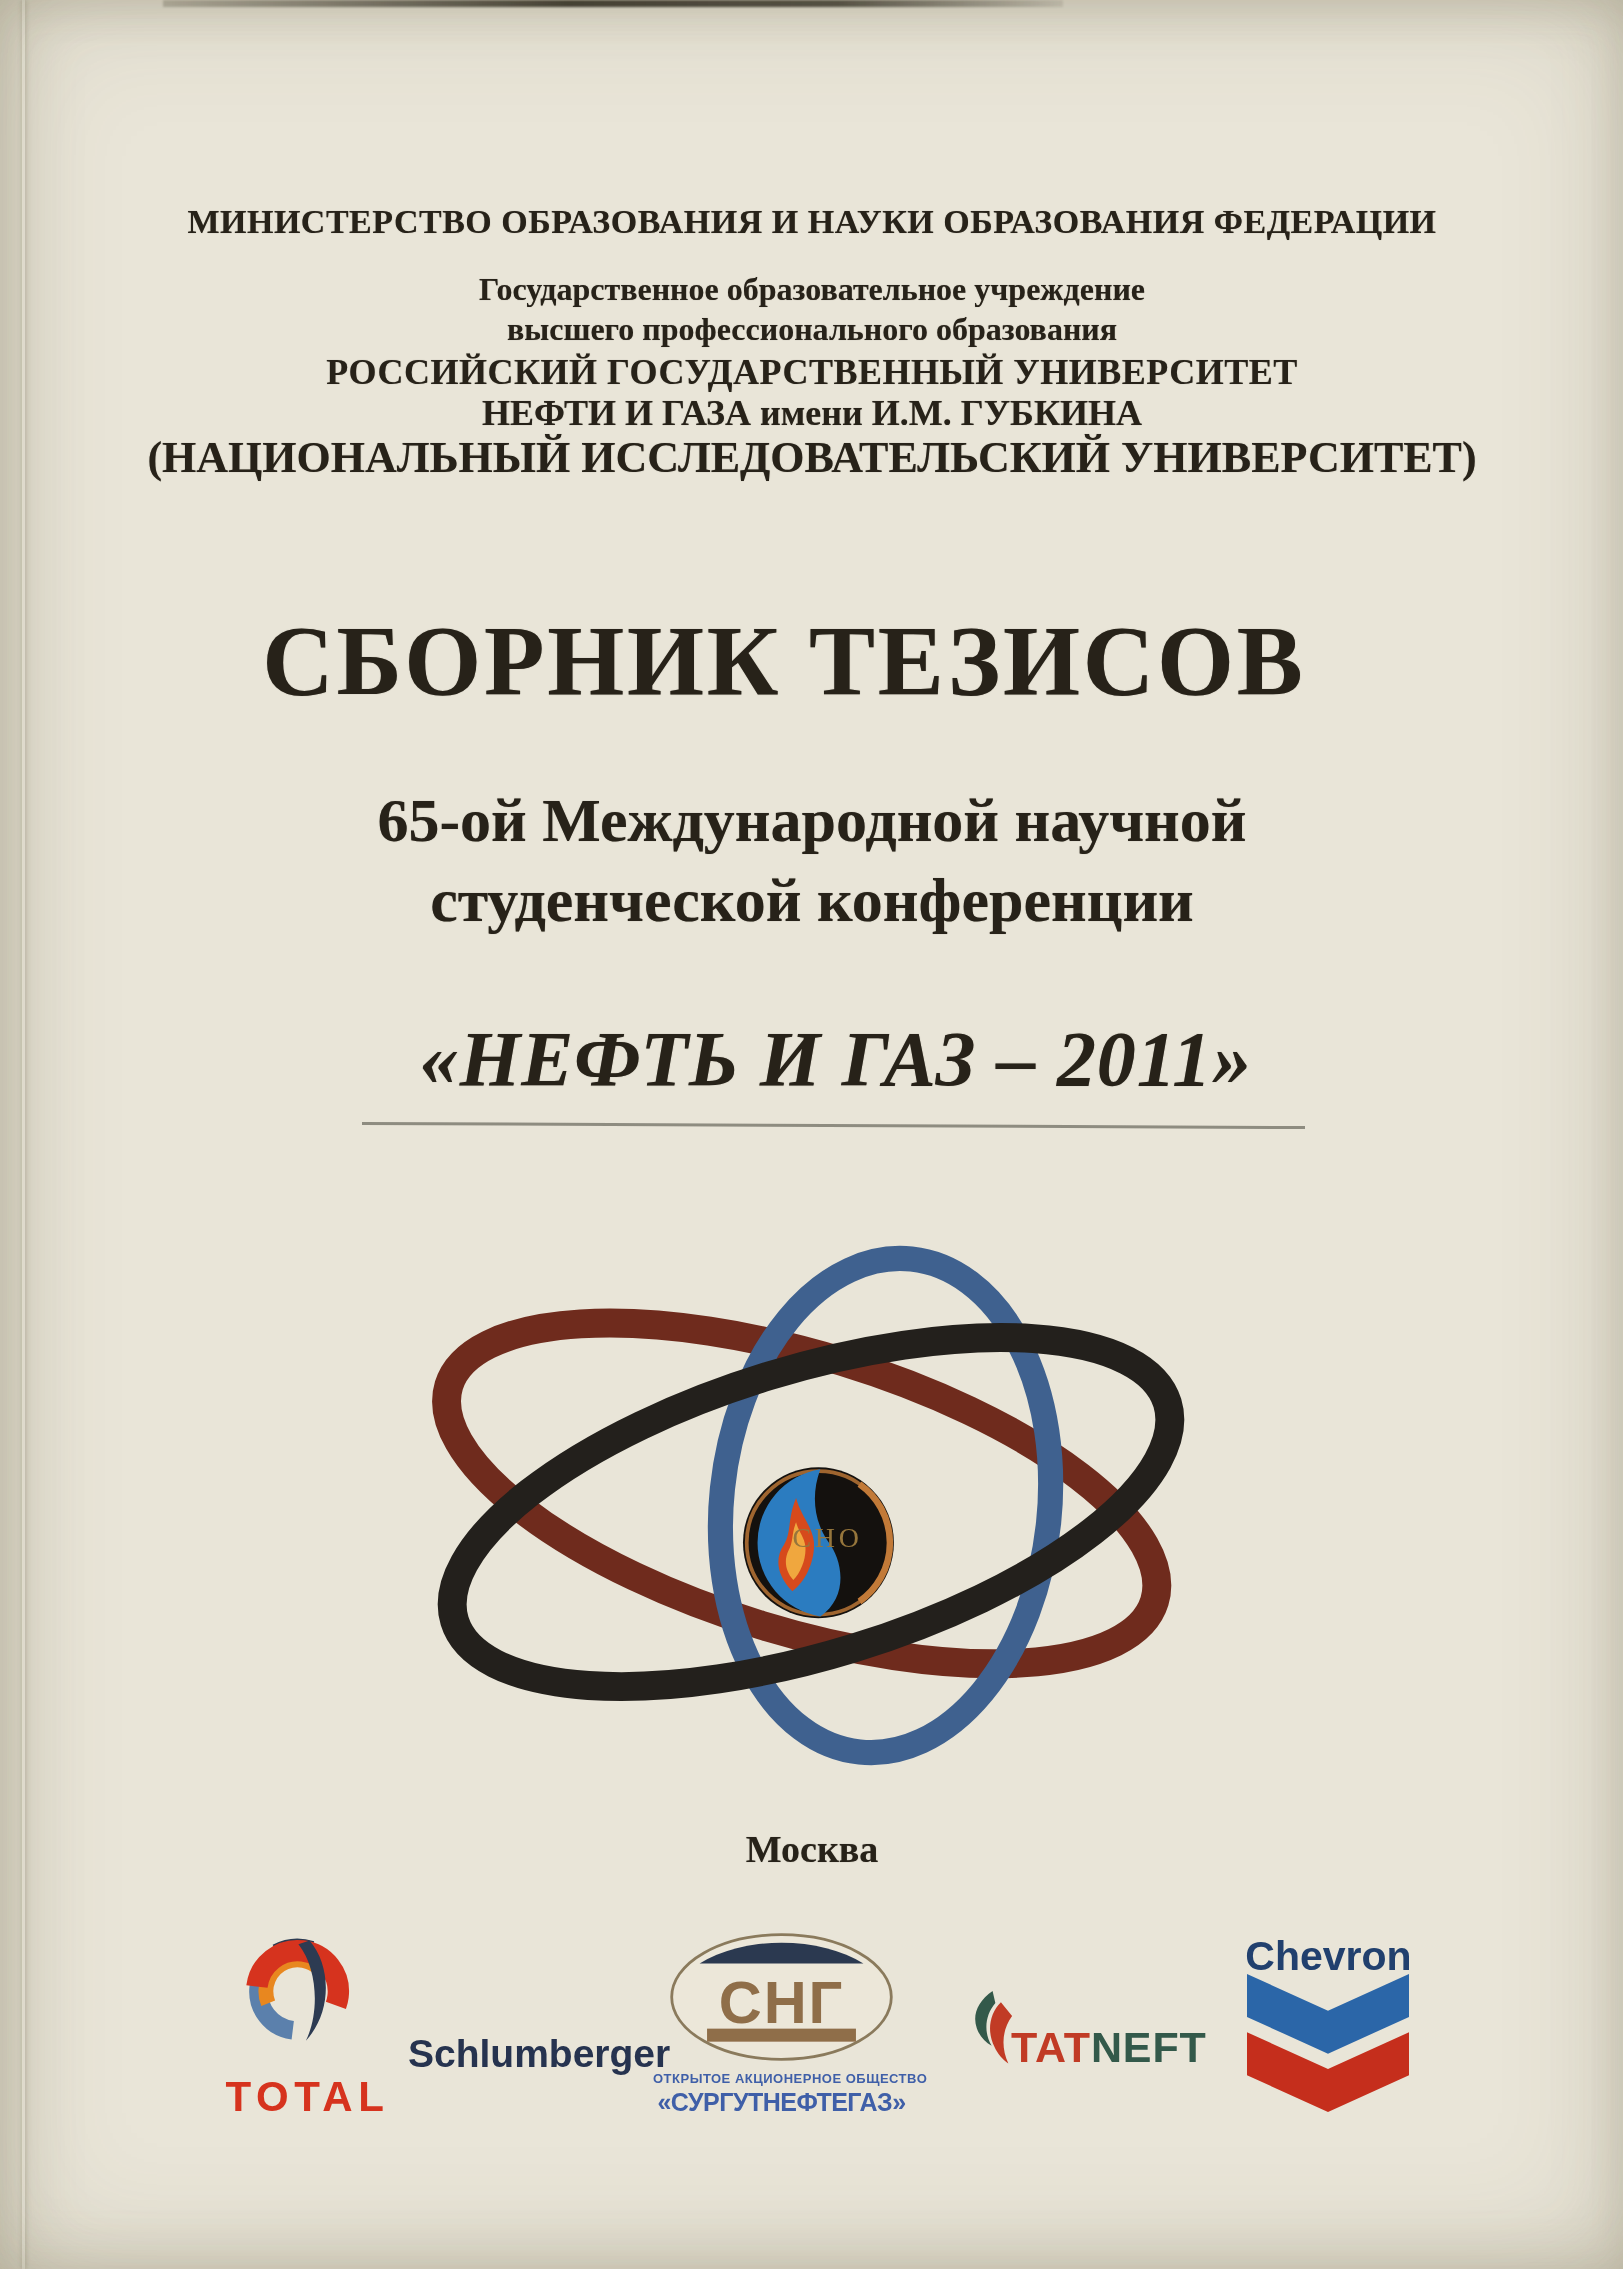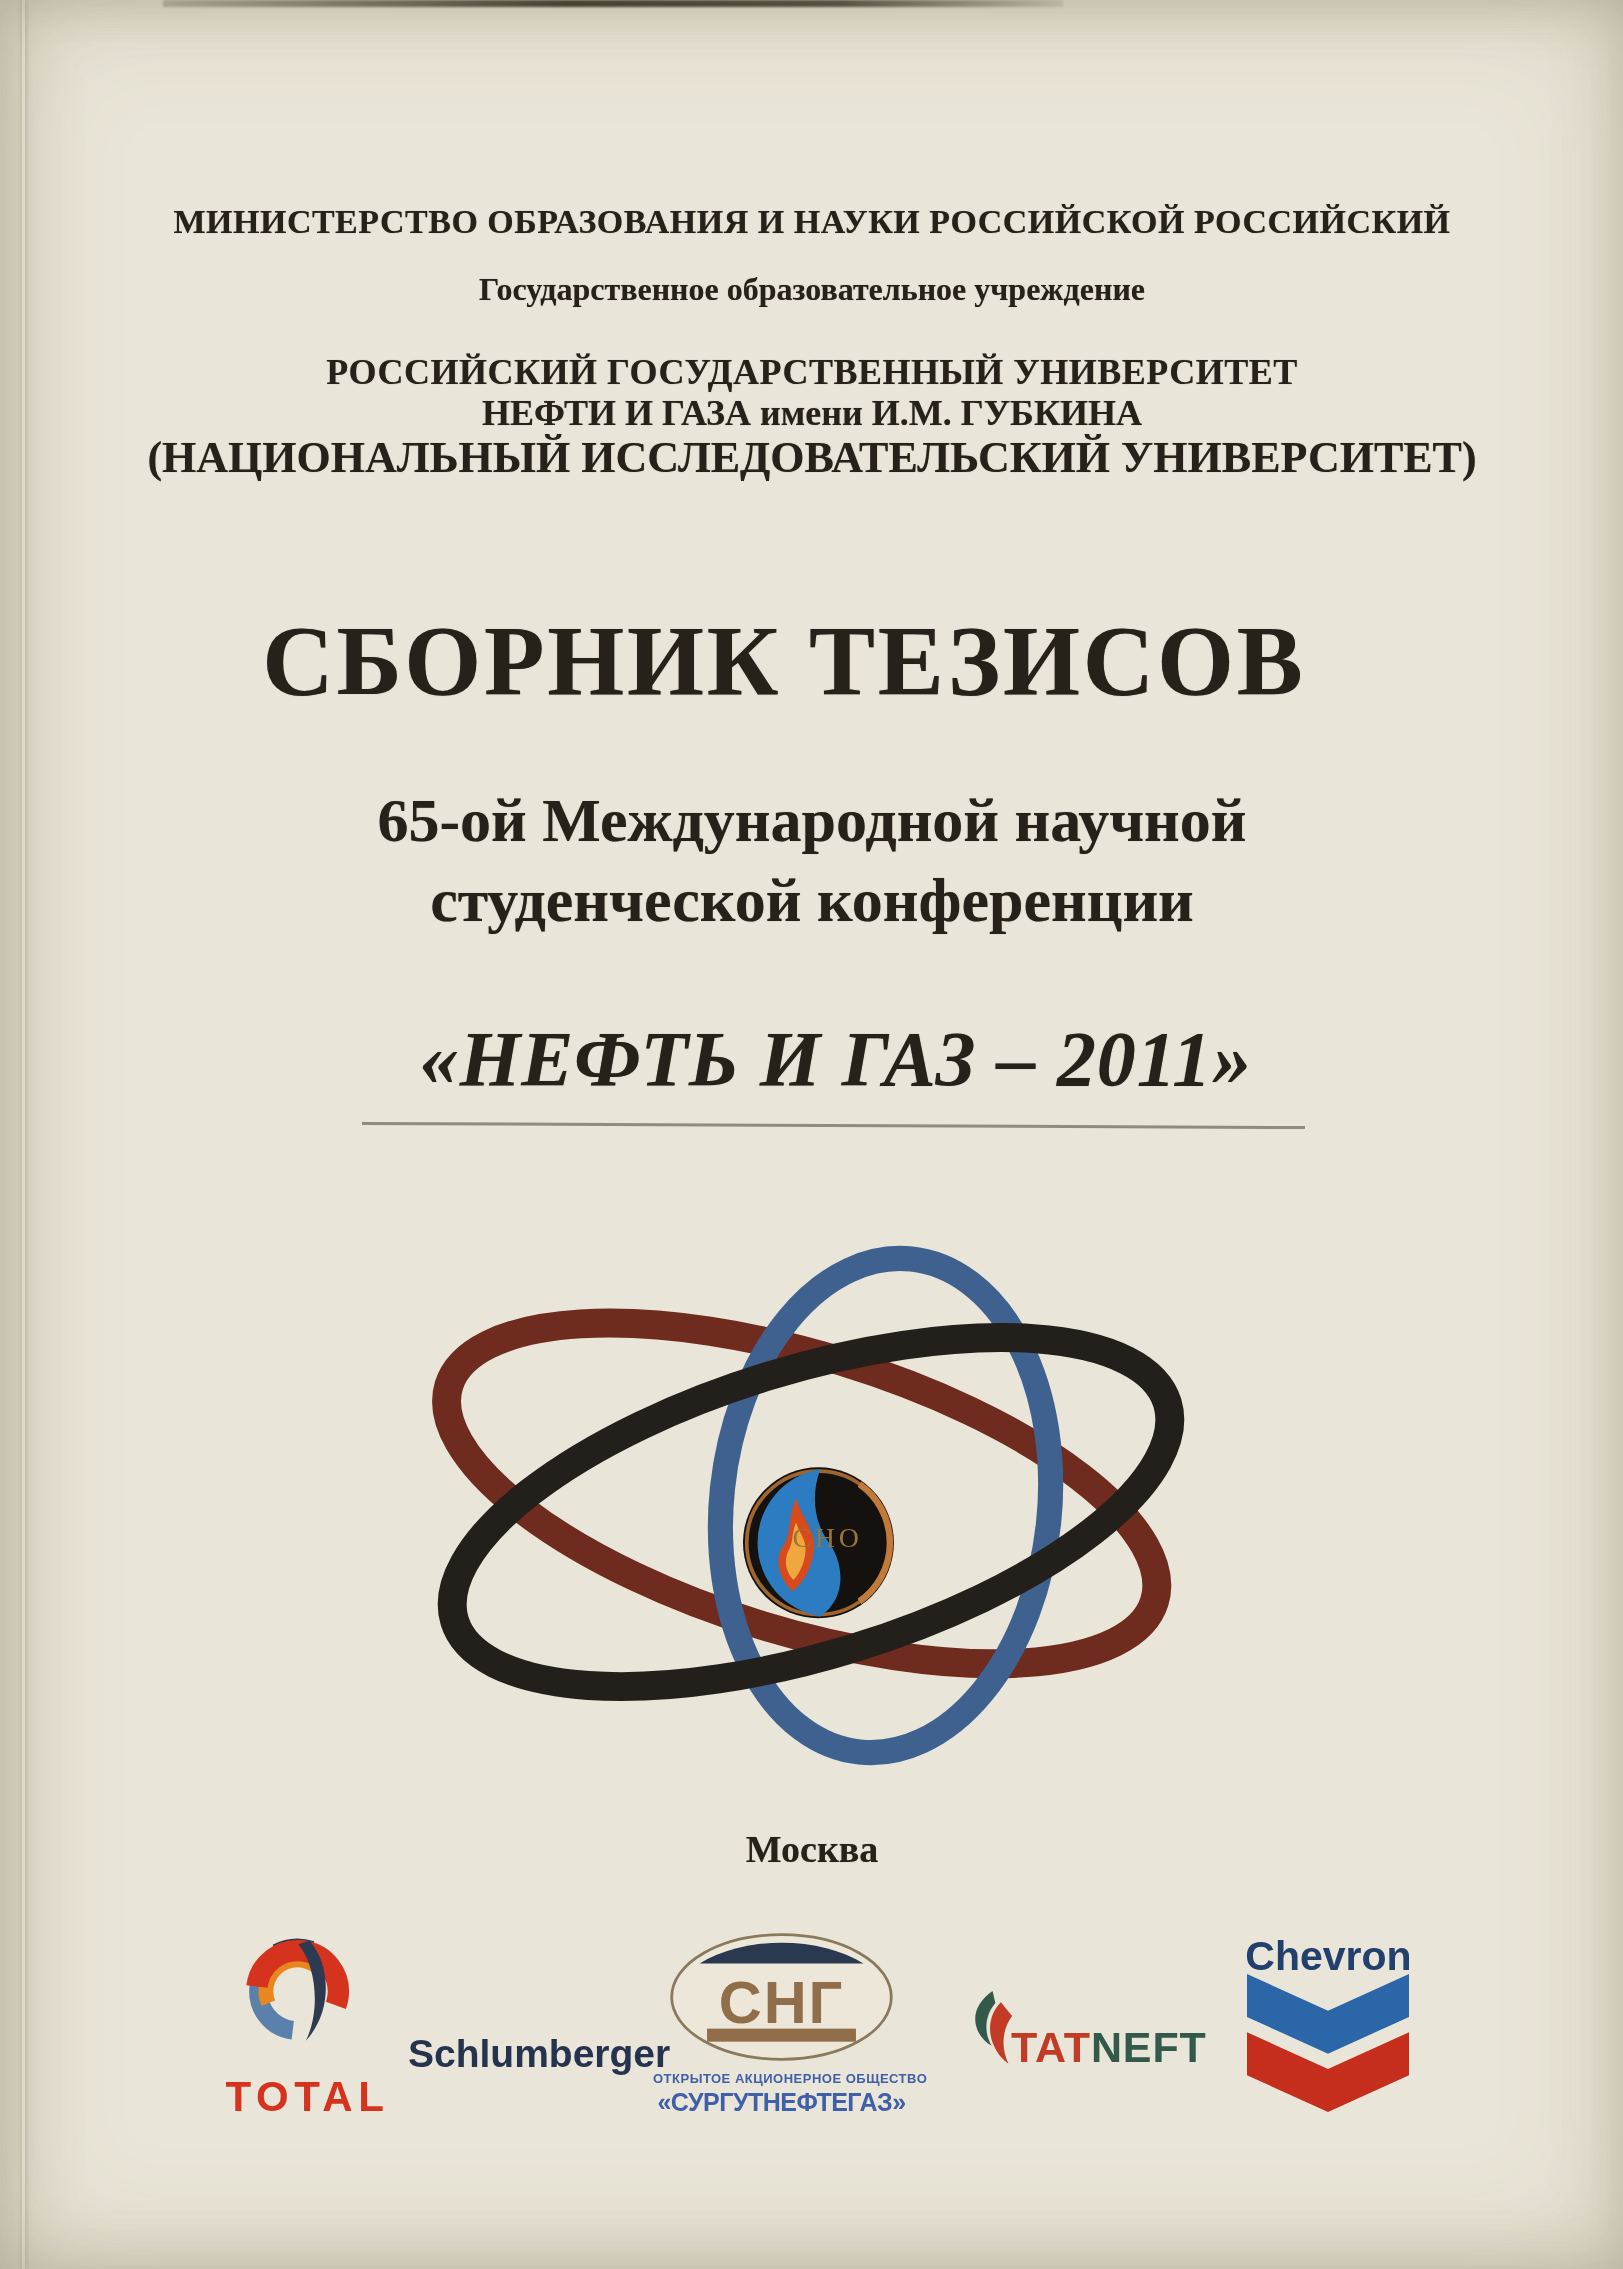--- a/index.html
+++ b/index.html
@@ -78,23 +78,24 @@
     background:rgba(250,248,238,.65);box-shadow:1.9px 0 3.7px rgba(90,85,60,.18), -1.9px 0 3.7px rgba(90,85,60,.12);}
 </style>
 </head>
 <body>
 
 <div class="page">
 
   <div class="top-streak"></div>
   <div class="left-crease"></div>
 
-  <div class="txt b ministry">МИНИСТЕРСТВО ОБРАЗОВАНИЯ И НАУКИ РОССИЙСКОЙ РОССИЙСКИЙ</div>
+  <div class="txt b ministry">МИНИСТЕРСТВО ОБРАЗОВАНИЯ И НАУКИ ОБРАЗОВАНИЯ ФЕДЕРАЦИИ</div>
 
   <div class="txt b org0">Государственное образовательное учреждение</div>
+  <div class="txt b org1">высшего профессионального образования</div>
   <div class="txt b org2">РОССИЙСКИЙ ГОСУДАРСТВЕННЫЙ УНИВЕРСИТЕТ</div>
   <div class="txt b org3">НЕФТИ И ГАЗА имени И.М. ГУБКИНА</div>
   <div class="txt b org4">(НАЦИОНАЛЬНЫЙ ИССЛЕДОВАТЕЛЬСКИЙ УНИВЕРСИТЕТ)</div>
 
   <div class="txt b title">СБОРНИК ТЕЗИСОВ</div>
 
   <div class="txt b sub1">65-ой Международной научной</div>
   <div class="txt b sub2">студенческой конференции</div>
 
   <div class="txt b conf">«НЕФТЬ И ГАЗ – 2011»</div>

